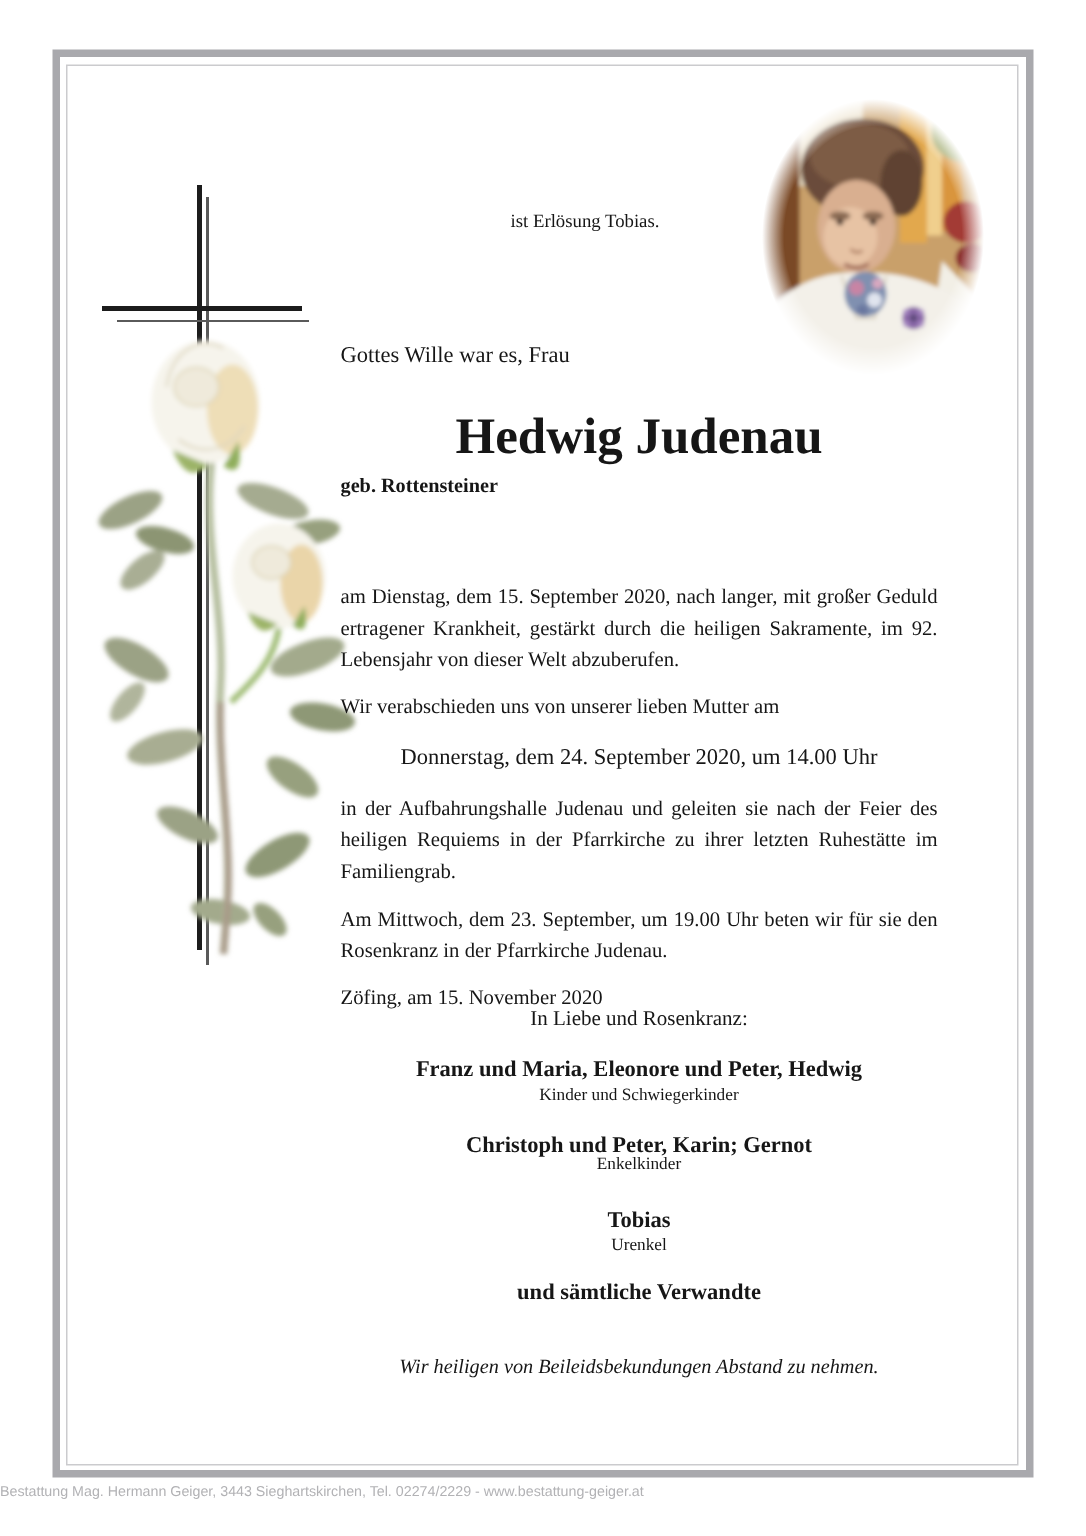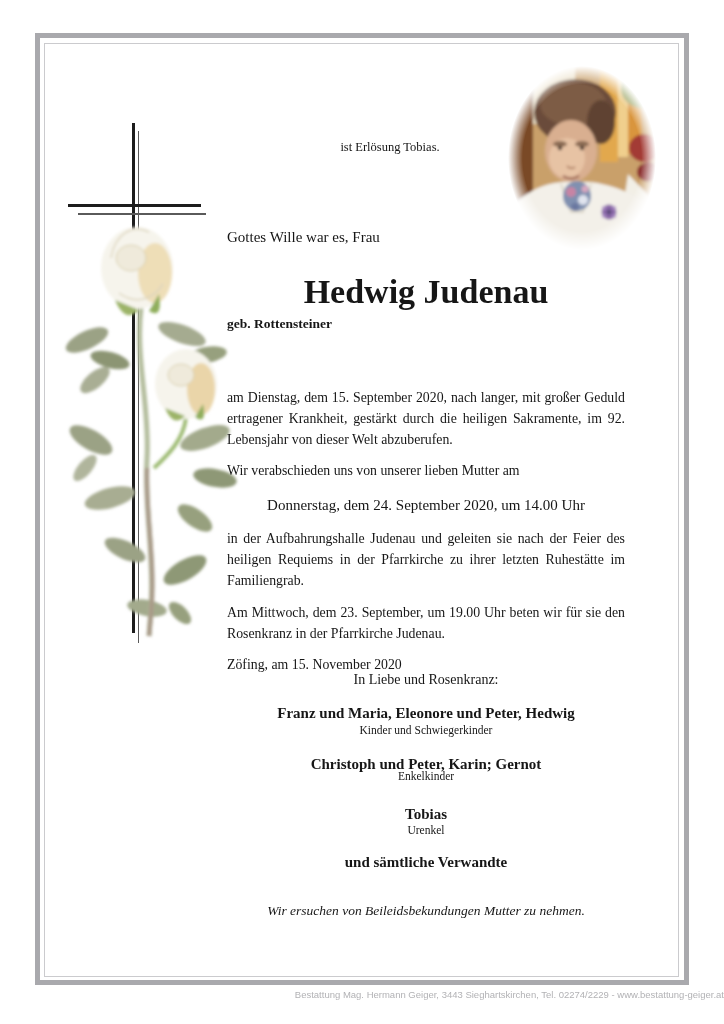--- a/index.html
+++ b/index.html
@@ -29,21 +29,21 @@
   .p-place{top:618px;text-align:left;}
   .center-col{left:227px;width:398px;text-align:center;}
   .heading{top:672px;font-size:14px;}
   .names-line{font-weight:bold;font-size:15px;}
   .relation-line{font-size:11.5px;}
   .g1n{top:705px;} .g1r{top:724px;}
   .g2n{top:756px;} .g2r{top:734px;margin-top:36px;}
   .g3n{top:806px;} .g3r{top:824px;}
   .closing{top:854px;font-weight:bold;font-size:15px;}
   .note{top:903px;font-style:italic;font-size:13.5px;}
-  .footer{left:0;top:989px;width:724px;text-align:right;
+  .footer{left:0;top:989px;width:724px;text-align:left;
           font-family:"Liberation Sans","DejaVu Sans",sans-serif;
           font-size:9.5px;color:#b2b2b5;}
 </style>
 </head>
 <body>
 
 <div class="abs frame-outer"></div>
 <div class="abs frame-inner"></div>
 
 <svg class="abs" style="left:55px;top:108px;" width="190" height="545" viewBox="0 0 190 545">
@@ -177,15 +177,15 @@
 <div class="abs center-col relation-line g1r">Kinder und Schwiegerkinder</div>
 
 <div class="abs center-col names-line g2n">Christoph und Peter, Karin; Gernot</div>
 <div class="abs center-col relation-line g2r">Enkelkinder</div>
 
 <div class="abs center-col names-line g3n">Tobias</div>
 <div class="abs center-col relation-line g3r">Urenkel</div>
 
 <div class="abs center-col closing">und sämtliche Verwandte</div>
 
-<div class="abs center-col note">Wir ersuchen von Beileidsbekundungen Mutter zu nehmen.</div>
+<div class="abs center-col note">Wir heiligen von Beileidsbekundungen Abstand zu nehmen.</div>
 
 <div class="abs footer">Bestattung Mag. Hermann Geiger, 3443 Sieghartskirchen, Tel. 02274/2229 - www.bestattung-geiger.at</div>
 
 </body></html>

